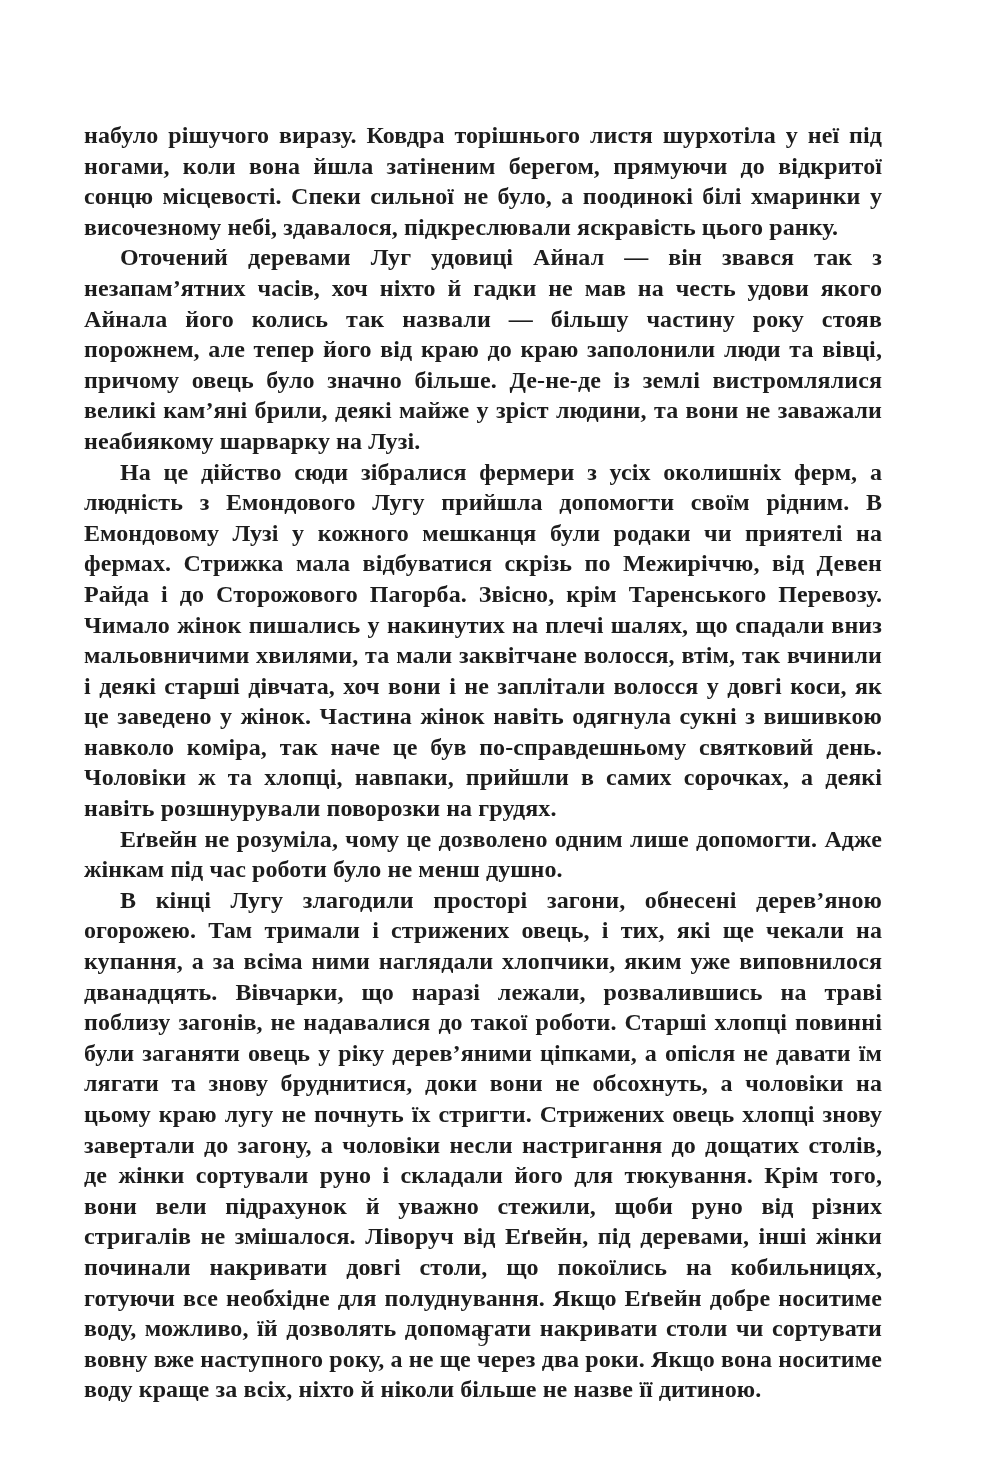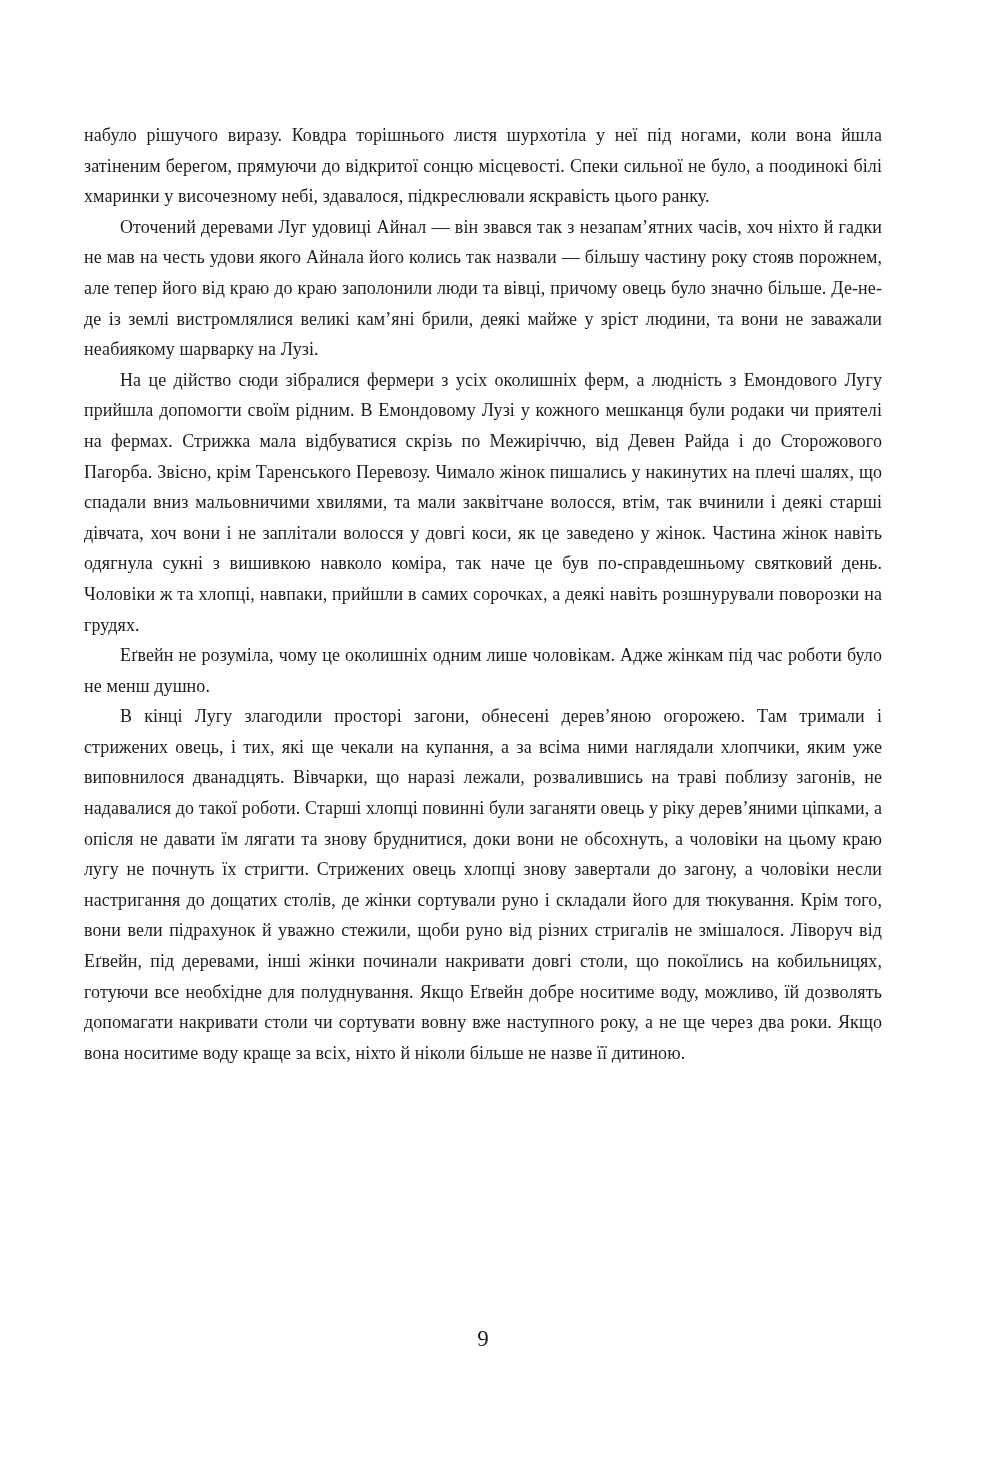--- a/index.html
+++ b/index.html
@@ -19,24 +19,25 @@
   .page {
     position: absolute;
     inset: 0;
     background: #ffffff;
   }
   .text-column {
     position: absolute;
     left: 84px;
     top: 120px;
     width: 798px;
-    font-size: 18px;
+    font-size: 24px;
     line-height: 30.6px;
     text-align: justify;
     letter-spacing: 0.1px;
+    font-weight: bold;
   }
   .text-column p {
     margin: 0;
     padding: 0;
   }
   .text-column p.indent {
     text-indent: 36px;
   }
   .page-number {
     position: absolute;
@@ -50,17 +51,17 @@
   }
 </style>
 </head>
 <body>
 
 <div class="page">
   <div class="text-column">
     <p>набуло рішучого виразу. Ковдра торішнього листя шурхотіла у неї під ногами, коли вона йшла затіненим берегом, прямуючи до відкритої сонцю місцевості. Спеки сильної не було, а поодинокі білі хмаринки у височезному небі, здавалося, підкреслювали яскравість цього ранку.</p>
     <p class="indent">Оточений деревами Луг удовиці Айнал — він звався так з незапам’ятних часів, хоч ніхто й гадки не мав на честь удови якого Айнала його колись так назвали — більшу частину року стояв порожнем, але тепер його від краю до краю заполонили люди та вівці, причому овець було значно більше. Де-не-де із землі вистромлялися великі кам’яні брили, деякі майже у зріст людини, та вони не заважали неабиякому шарварку на Лузі.</p>
     <p class="indent">На це дійство сюди зібралися фермери з усіх околишніх ферм, а людність з Емондового Лугу прийшла допомогти своїм рідним. В Емондовому Лузі у кожного мешканця були родаки чи приятелі на фермах. Стрижка мала від­буватися скрізь по Межиріччю, від Девен Райда і до Сторожового Пагорба. Звісно, крім Таренського Перевозу. Чимало жінок пишались у накинутих на плечі шалях, що спадали вниз мальовничими хвилями, та мали заквітчане волосся, втім, так вчинили і деякі старші дівчата, хоч вони і не заплітали волосся у довгі коси, як це заведено у жінок. Частина жінок навіть одяг­нула сукні з вишивкою навколо коміра, так наче це був по-справдешньому святковий день. Чоловіки ж та хлопці, навпаки, прийшли в самих сорочках, а деякі навіть розшнурували поворозки на грудях.</p>
-    <p class="indent">Еґвейн не розуміла, чому це околишніх одним лише чоловікам. Адже жінкам під час роботи було не менш душно.</p>
+    <p class="indent">Еґвейн не розуміла, чому це дозволено одним лише допомогти. Адже жінкам під час роботи було не менш душно.</p>
     <p class="indent">В кінці Лугу злагодили просторі загони, обнесені дерев’яною огорожею. Там тримали і стрижених овець, і тих, які ще чекали на купання, а за всіма ними наглядали хлопчики, яким уже виповнилося дванадцять. Вівчарки, що наразі лежали, розвалившись на траві поблизу загонів, не надавалися до такої роботи. Старші хлопці повинні були заганяти овець у ріку дерев’яними ціпками, а опісля не давати їм лягати та знову бруднитися, доки вони не обсохнуть, а чоловіки на цьому краю лугу не почнуть їх стригти. Стрижених овець хлопці знову завертали до загону, а чоловіки несли настригання до дощатих столів, де жінки сортували руно і складали його для тюкування. Крім того, вони вели підрахунок й уважно стежили, щоби руно від різних стригалів не змішалося. Ліворуч від Еґвейн, під деревами, інші жінки по­чинали накривати довгі столи, що покоїлись на кобильницях, готуючи все необхідне для полуднування. Якщо Еґвейн добре носитиме воду, можливо, їй дозволять допомагати накривати столи чи сортувати вовну вже наступ­ного року, а не ще через два роки. Якщо вона носитиме воду краще за всіх, ніхто й ніколи більше не назве її дитиною.</p>
   </div>
   <div class="page-number">9</div>
 </div>
 
 </body></html>

